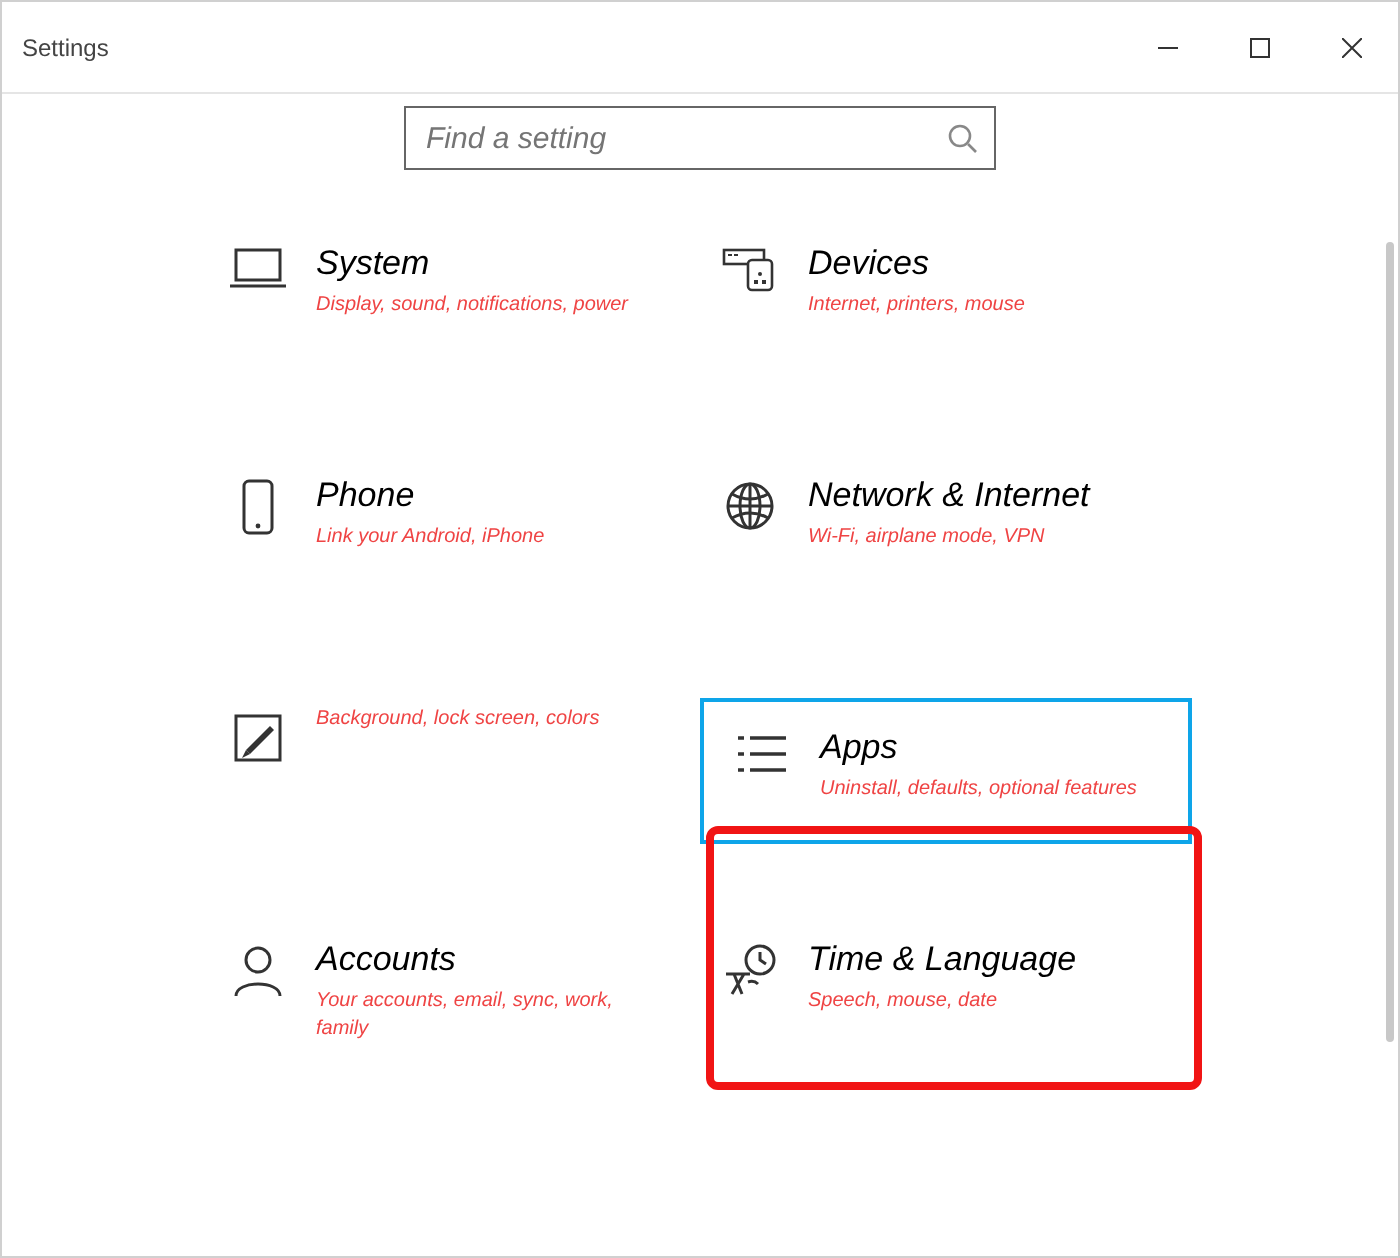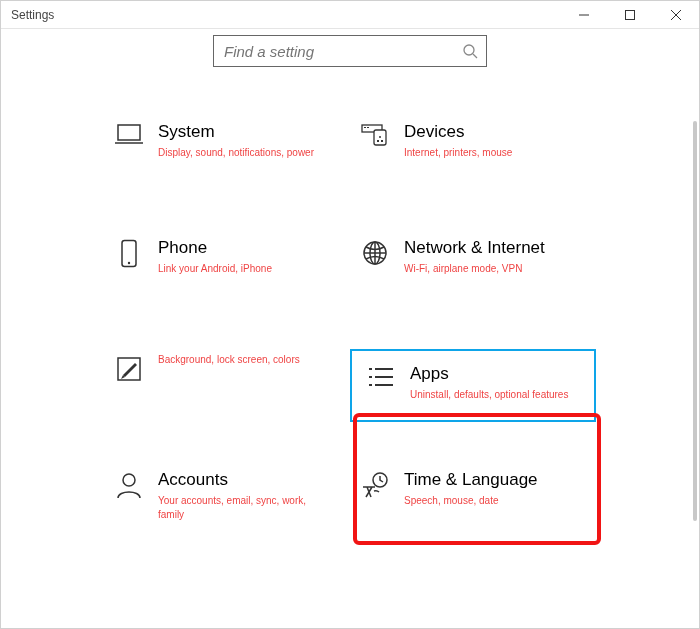--- a/index.html
+++ b/index.html
@@ -8,21 +8,21 @@
     width: 700px;
     height: 629px;
     background: #ffffff;
     font-family: "Segoe UI", Arial, sans-serif;
     color: #000;
     position: relative;
     border: 1px solid #d0d0d0;
     overflow: hidden;
   }
   .titlebar {
-    height: 28px;
+    height: 46px;
     display: flex;
     align-items: center;
     justify-content: space-between;
     padding: 0 0 0 10px;
     border-bottom: 1px solid #e5e5e5;
     font-size: 12px;
     color: #444;
   }
   .titlebar .title { font-weight: 400; }
   .win-controls { display: flex; height: 100%; }
@@ -36,21 +36,21 @@
     color: #333;
     cursor: pointer;
     font-family: "Segoe UI Symbol", sans-serif;
   }
   .search-wrap {
     display: flex;
     justify-content: center;
     padding: 6px 0 4px 0;
   }
   .searchbox {
-    width: 274px;
+    width: 296px;
     height: 32px;
     border: 1px solid #666;
     display: flex;
     align-items: center;
     padding: 0 8px;
   }
   .searchbox input {
     border: none;
     outline: none;
     flex: 1;
@@ -71,20 +71,21 @@
     right: 0;
     overflow: hidden;
   }
   .grid {
     display: grid;
     grid-template-columns: repeat(2, 246px);
     column-gap: 0px;
     row-gap: 32px;
     justify-content: center;
     padding-top: 56px;
+    font-style: italic;
   }
   .tile {
     display: flex;
     align-items: flex-start;
     padding: 4px 6px 4px 6px;
     cursor: pointer;
     min-height: 84px;
     position: relative;
   }
   .tile .icon {

